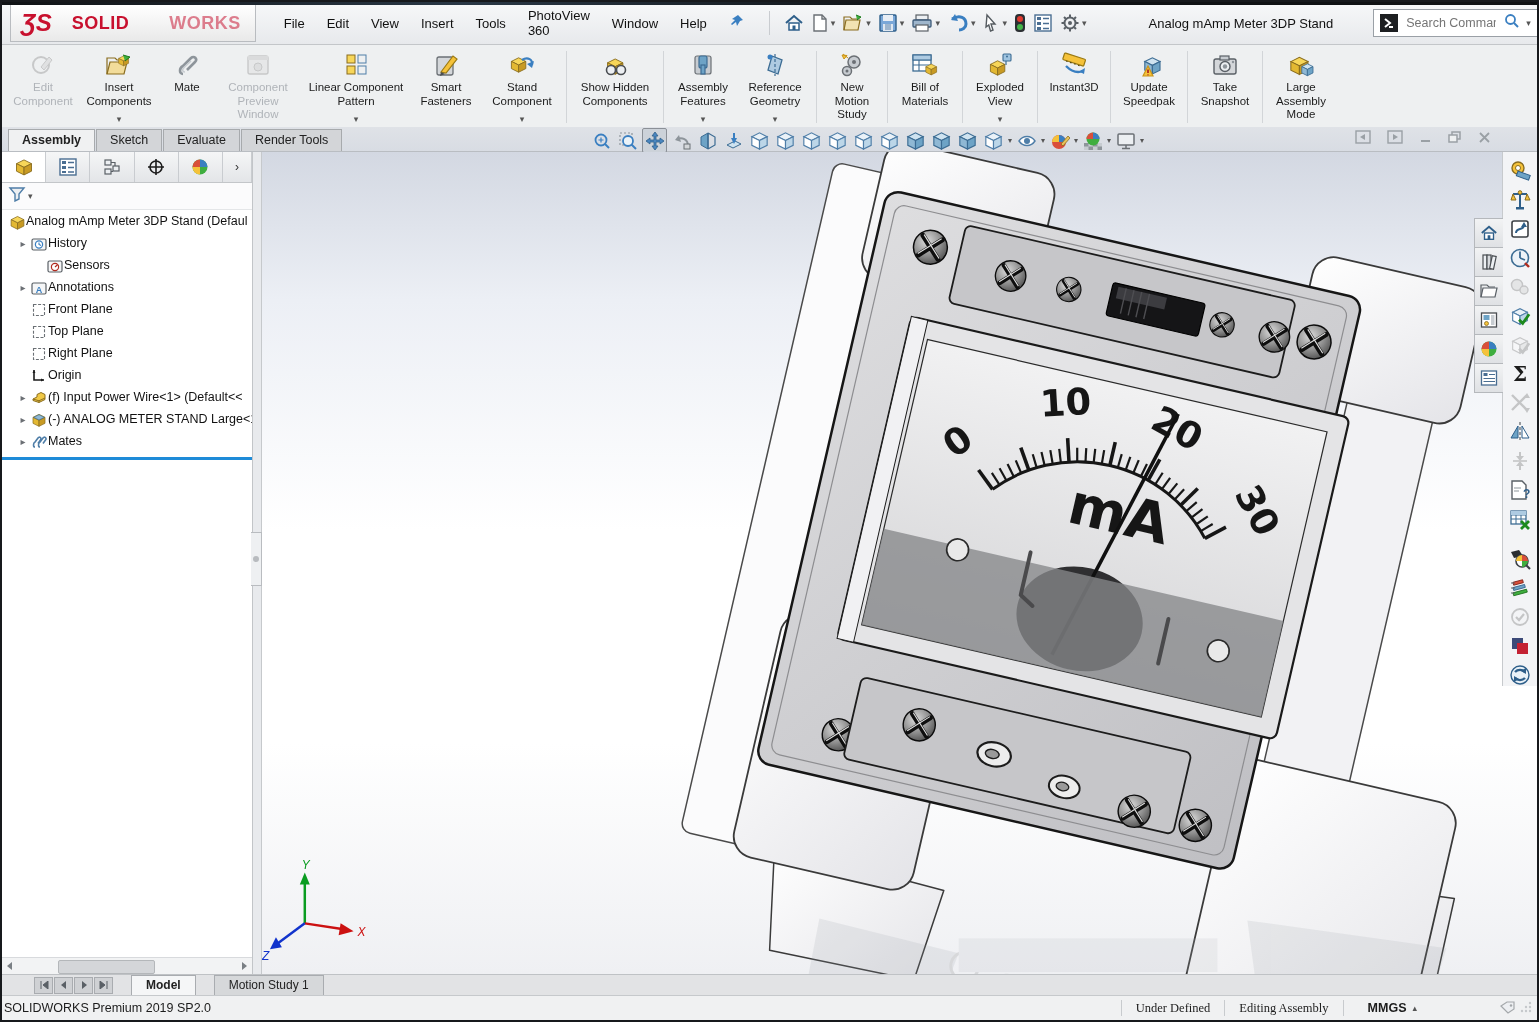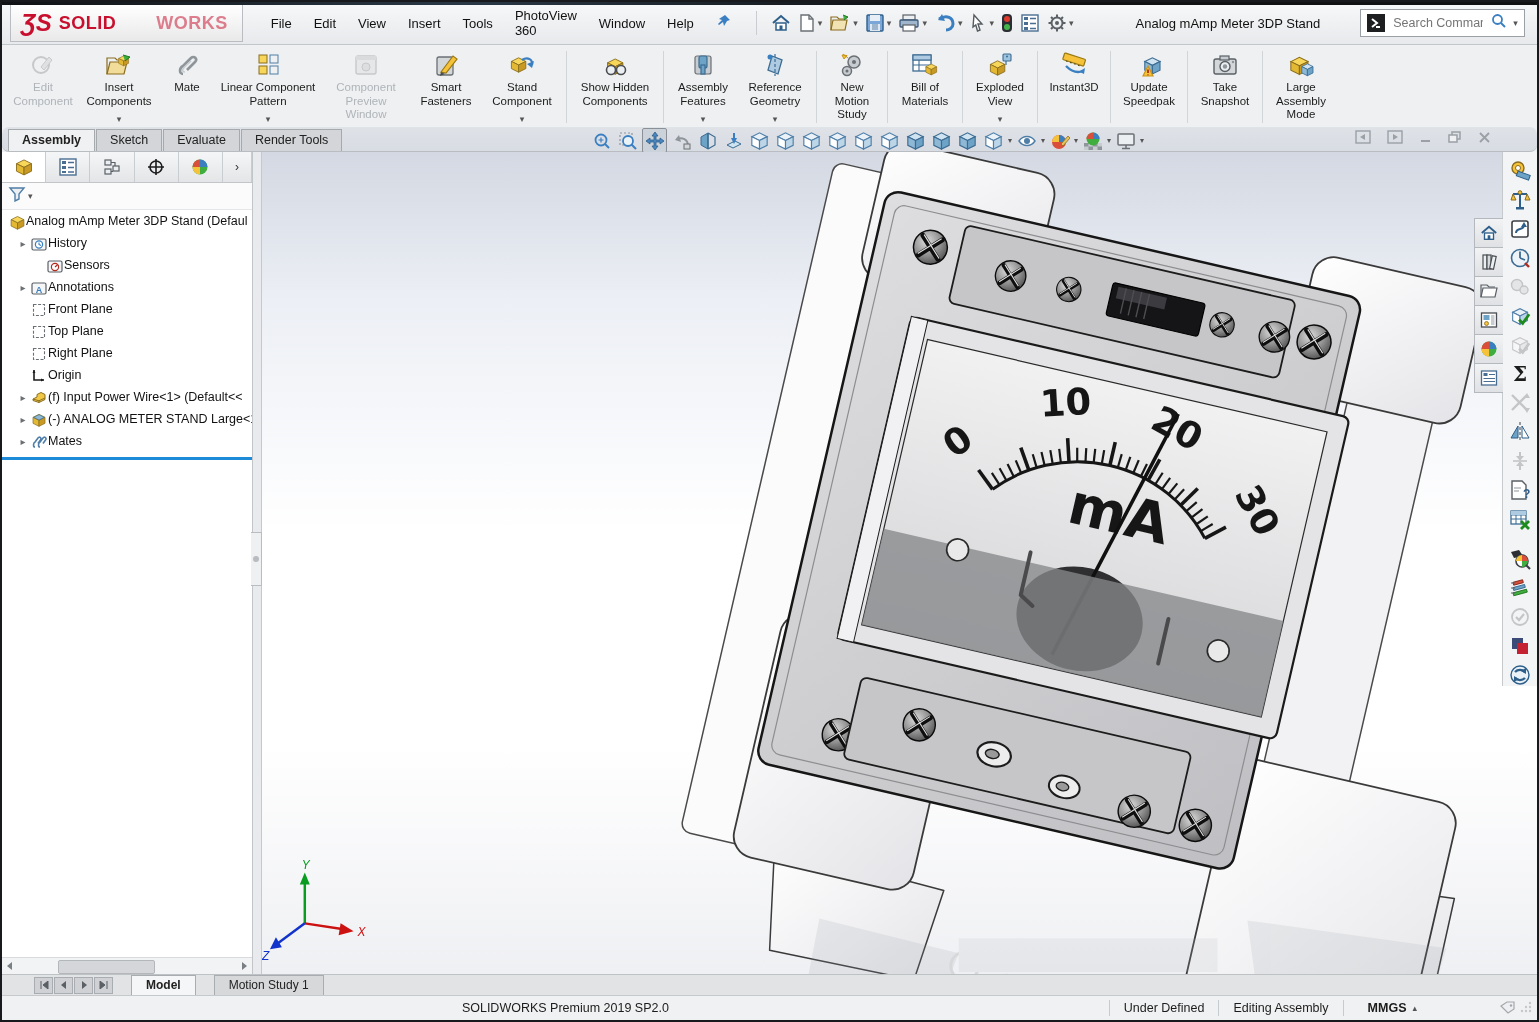--- a/index.html
+++ b/index.html
@@ -2,21 +2,21 @@
 <html><head>
 <meta charset="utf-8">
 <style>
   html,body{margin:0;padding:0;background:#444;}
   .win{position:relative;width:1539px;height:1022px;background:#eef0f1;font-family:"Liberation Sans",sans-serif;
        border:2px solid #17191c;box-sizing:border-box;overflow:hidden;display:flex;flex-direction:column;}
   .win::before{content:"";position:absolute;top:0;left:0;right:0;height:3px;background:linear-gradient(90deg,#101214,#2a3846 30%,#101214 60%);z-index:60;}
 
   
   .titlebar{height:42px;display:flex;align-items:center;background:linear-gradient(#f7f8f9,#e7e9ec);border-bottom:1px solid #c3c6c9;flex:0 0 auto;position:relative;z-index:50;}
-  .logo{display:flex;align-items:center;gap:7px;background:linear-gradient(#ffffff,#e9e9e9);border:1px solid #b9bcc0;height:36px;padding:0 14px 0 10px;margin-left:8px;}
+  .logo{display:flex;align-items:center;gap:20px;background:linear-gradient(#ffffff,#e9e9e9);border:1px solid #b9bcc0;height:36px;padding:0 14px 0 10px;margin-left:8px;}
   .logo .glyph{color:#c8102e;font-weight:bold;font-style:italic;font-size:24px;line-height:1;}
   .logo .solid{color:#c8102e;font-weight:bold;font-size:18px;letter-spacing:.5px;}
   .logo .works{color:#d4556a;font-weight:bold;font-size:18px;letter-spacing:.5px;opacity:.75;padding-left:40px;}
   .menus{display:flex;align-items:center;margin-left:18px;gap:2px;}
   .menu-item{font-size:13px;color:#111;padding:5px 10px;cursor:default;}
   .pin{margin:0 10px;}
   .qat{display:flex;align-items:center;gap:3px;margin-left:14px;border-left:1px solid #c9ccd0;padding-left:12px;}
   .qbtn{display:flex;align-items:center;gap:2px;padding:2px;}
   .caret{font-size:9px;color:#555;}
   .doc-title{font-size:13px;color:#111;margin-left:60px;white-space:nowrap;}
@@ -30,21 +30,21 @@
   .rbtn{display:flex;flex-direction:column;align-items:center;justify-content:flex-start;padding:4px 3px 1px;margin:0 1px;min-width:46px;}
   .rbtn .ric{height:28px;display:flex;align-items:center;justify-content:center;}
   .rbtn .rlabel{font-size:11.5px;line-height:1.18;text-align:center;color:#1c1c1c;margin-top:2px;}
   .rbtn.dis .rlabel{color:#b0b4b9;}
   .rbtn.dis svg{filter:grayscale(1);opacity:.4;}
   .rbtn .dd{height:10px;}
   .rbtn .dd::after{content:"▾";font-size:9px;color:#555;}
   .rsep{width:1px;background:#d2d5d8;margin:4px 4px;}
 
   
-  .tabrow{height:24px;display:flex;align-items:flex-end;background:linear-gradient(#dfe2e7,#d8dce3);border-bottom:1px solid #b9bdc2;flex:0 0 auto;position:relative;border-radius:7px;}
+  .tabrow{height:24px;display:flex;align-items:flex-end;background:linear-gradient(#dfe2e7,#d8dce3);border-bottom:1px solid #b9bdc2;flex:0 0 auto;position:relative;}
   .tabs{display:flex;margin-left:6px;height:100%;align-items:flex-end;}
   .tab{font-size:12.5px;color:#222;background:#d3d5d8;border:1px solid #a7aaad;border-bottom:none;padding:3px 13px 4px;margin-right:1px;}
   .tab.active{background:#f0f1f2;font-weight:bold;}
   .hud{position:absolute;left:588px;top:1px;display:flex;align-items:center;gap:3px;}
   .hicon{width:23px;height:23px;display:flex;align-items:center;justify-content:center;border-radius:2px;}
   .hicon.pressed{background:#ccd2d9;border:1px solid #8b9097;}
   .hud .caret{font-size:8px;}
   .docwin{position:absolute;right:46px;top:3px;display:flex;align-items:center;gap:16px;}
 
   
@@ -80,22 +80,22 @@
   .taskpane-tabs{position:absolute;right:34px;top:66px;display:flex;flex-direction:column;}
   .tp{width:28px;height:28px;background:linear-gradient(#f2f3f4,#dfe1e4);border:1px solid #b5b8bc;border-right:none;display:flex;align-items:center;justify-content:center;margin-bottom:-1px;}
 
   
   .doctabs{height:20px;background:#e2e3e5;border-top:1px solid #bfc2c5;display:flex;align-items:stretch;flex:0 0 auto;gap:18px;}
   .nav-btns{display:flex;align-items:center;gap:1px;margin-left:32px;}
   .nav-btn{width:17px;height:15px;background:#cfd1d4;border:1px solid #a9acb0;display:flex;align-items:center;justify-content:center;}
   .dtab{font-size:12px;padding:2px 14px 0;border:1px solid #a9acb0;border-bottom:none;background:#d6d8da;color:#222;}
   .dtab.active{background:#f5f6f7;font-weight:bold;}
   .statusbar{height:24px;background:#f0f1f2;border-top:1px solid #c6c9cc;display:flex;align-items:center;font-size:12.5px;color:#1c1c1c;flex:0 0 auto;}
-  .sb-left{margin-left:20px;flex:1;text-align:center;}
-  .sb-item{padding:0 14px;}
+  .sb-left{margin-left:2px;flex:1;}
+  .sb-item{padding:0 14px;font-family:Liberation Serif, serif;}
   .sb-sep{width:1px;height:16px;background:#c8cbce;}
   .sb-units{font-weight:bold;padding:0 6px 0 24px;}
   .grip{width:14px;height:14px;margin:0 3px;opacity:.5;}
 </style>
 </head>
 <body>
 
 <svg width="0" height="0" style="position:absolute">
   <defs>
     <g id="wcube">
@@ -268,41 +268,41 @@
     </div>
     <div class="rbtn" style="width:42px">
       <span class="ric">
           <svg width="24" height="26" viewBox="0 0 24 26">
             <path d="M8 22 C4 22 4 16 8 14 L16 6 C19 3 23 7 20 10 L12 18" fill="none" stroke="#8e959b" stroke-width="2.6"></path>
             <path d="M10 20 C7 20 7 17 9 15.5 L16 9" fill="none" stroke="#c7ccd1" stroke-width="1.6"></path>
           </svg>
         </span>
       <span class="rlabel">Mate</span>
     </div>
+    <div class="rbtn dis" style="width:80px">
+      <span class="ric">
+          <svg width="26" height="26" viewBox="0 0 26 26">
+            <rect x="3" y="4" width="20" height="18" rx="2" fill="#d8dbde" stroke="#8a8f94" stroke-width="1.4"></rect>
+            <rect x="3" y="4" width="20" height="4" fill="#b9bdc2"></rect>
+            <circle cx="13" cy="15" r="4" fill="#c2c6ca" stroke="#8a8f94"></circle>
+          </svg>
+        </span>
+      <span class="rlabel">Component Preview Window</span>
+    </div>
     <div class="rbtn" style="width:100px">
       <span class="ric">
           <svg width="26" height="26" viewBox="0 0 26 26">
             <rect x="4" y="3" width="8" height="8" fill="#f7d659" stroke="#8a6d1f"></rect>
             <rect x="15" y="3" width="8" height="8" fill="none" stroke="#4f7ea8"></rect>
             <rect x="4" y="14" width="8" height="8" fill="#f7d659" stroke="#8a6d1f"></rect>
             <rect x="15" y="14" width="8" height="8" fill="none" stroke="#4f7ea8"></rect>
           </svg>
         </span>
       <span class="rlabel">Linear Component Pattern</span>
       <span class="dd"></span>
-    </div>
-    <div class="rbtn dis" style="width:80px">
-      <span class="ric">
-          <svg width="26" height="26" viewBox="0 0 26 26">
-            <rect x="3" y="4" width="20" height="18" rx="2" fill="#d8dbde" stroke="#8a8f94" stroke-width="1.4"></rect>
-            <rect x="3" y="4" width="20" height="4" fill="#b9bdc2"></rect>
-            <circle cx="13" cy="15" r="4" fill="#c2c6ca" stroke="#8a8f94"></circle>
-          </svg>
-        </span>
-      <span class="rlabel">Component Preview Window</span>
     </div>
     <div class="rbtn" style="width:64px">
       <span class="ric">
           <svg width="26" height="26" viewBox="0 0 26 26">
             <rect x="4" y="5" width="16" height="18" rx="2" fill="#d4d7da" stroke="#6b7075" stroke-width="1.3"></rect>
             <path d="M8 20 L20 4 L24 7 L13 21 Z" fill="#f5c23a" stroke="#9a7a14" stroke-width="1.2"></path>
             <path d="M8 20 L7 24 L12 22 Z" fill="#4a4e52"></path>
           </svg>
         </span>
       <span class="rlabel">Smart Fasteners</span>

